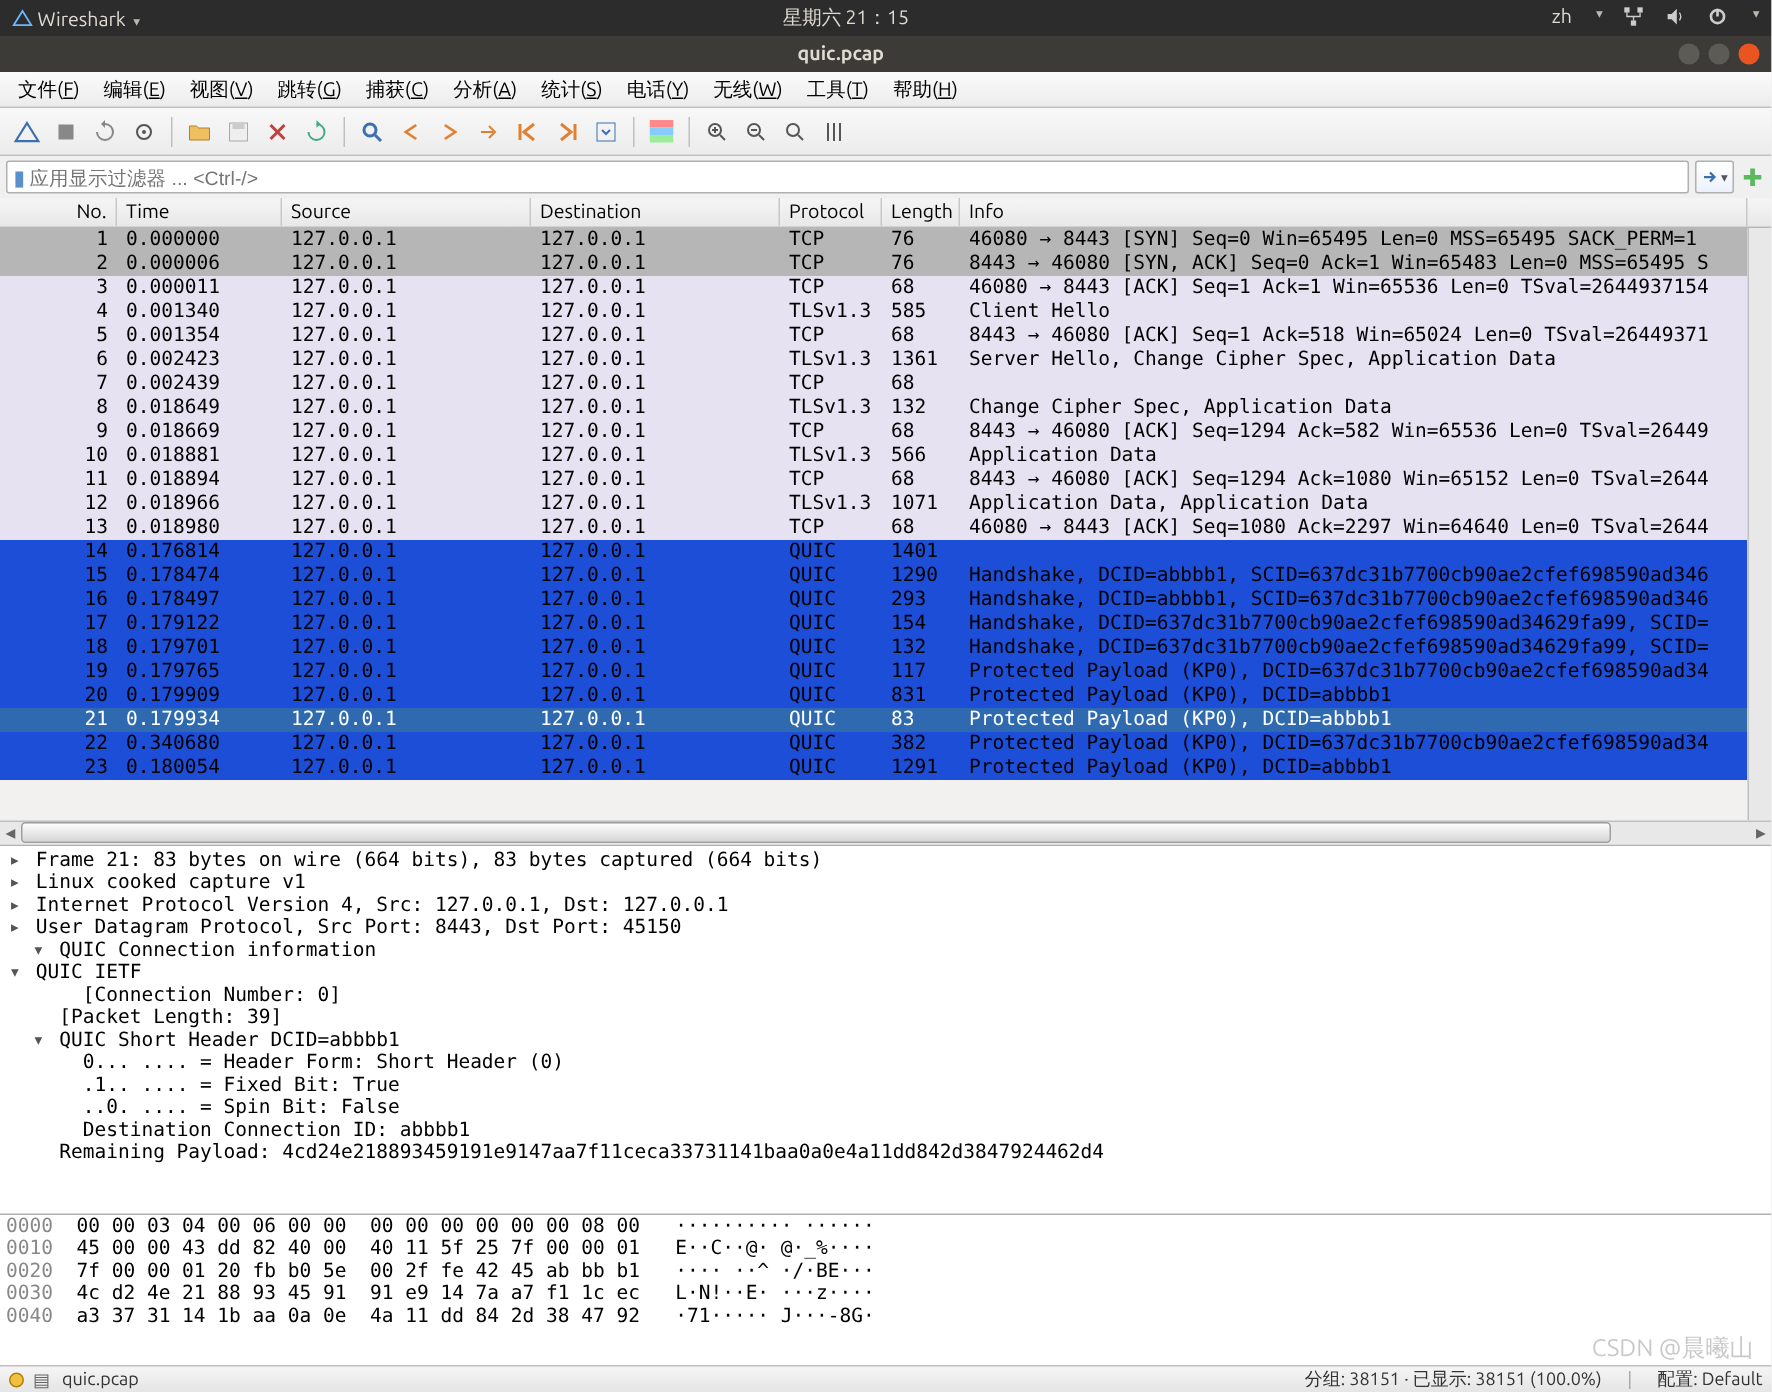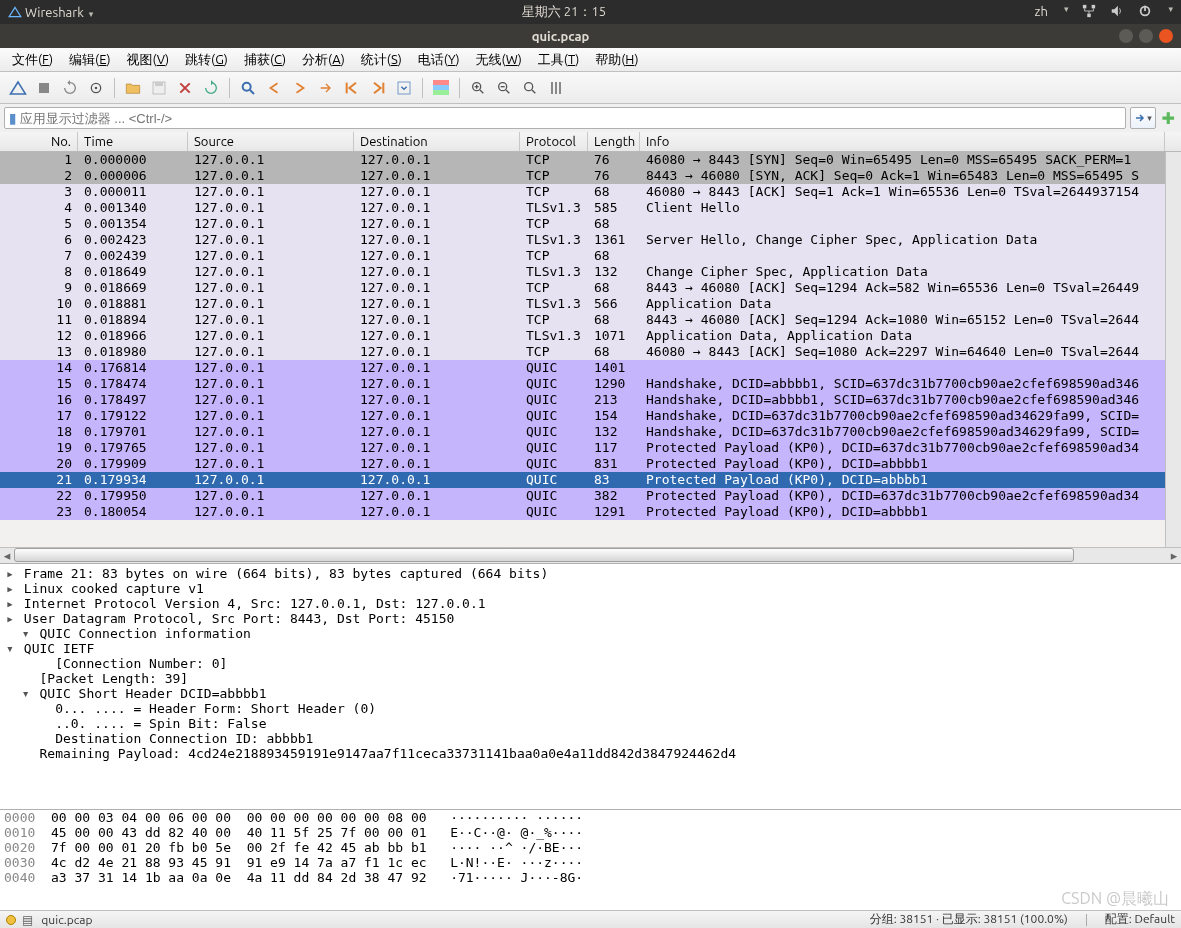--- a/index.html
+++ b/index.html
@@ -44,21 +44,21 @@
 .prow { display:flex; font-family:"DejaVu Sans Mono",monospace; font-size:13px; height:16px; white-space:nowrap; }
 .prow .col { padding:0 6px; overflow:hidden; }
 .c-no{width:78px;text-align:right;} .c-time{width:110px;} .c-src{width:166px;} .c-dst{width:166px;} .c-proto{width:68px;} .c-len{width:52px;text-align:left;} .c-info{flex:1;white-space:nowrap;}
 .vscroll{width:16px;background:#e8e8e8;border-left:1px solid #c0c0c0;}
 .plist-body-wrap{display:flex;flex:1;overflow:hidden;}
 .plist-rows{flex:1;overflow:hidden;}
 .hscroll{height:16px;background:#e8e8e8;border-top:1px solid #c0c0c0;display:flex;}
 .hscroll .thumb{height:14px;background:linear-gradient(#fdfdfd,#d6d6d6);border:1px solid #a0a0a0;border-radius:3px;margin-top:0;}
 
 
-.bg-gray{background:#b6b6b6;} .bg-purple{background:#e7e2f1;} .bg-teal{background:#c4b5fd;} .sel{background:#2f6ab0 !important;color:#fff;}
+.bg-gray{background:#b6b6b6;} .bg-purple{background:#e7e2f1;} .bg-teal{background:#1d4ed8;} .sel{background:#2f6ab0 !important;color:#fff;}
 
 
 .detail-pane { height:246px; overflow:auto; background:#fff; border-bottom:1px solid #b0b0b0; font-family:"DejaVu Sans Mono",monospace; font-size:13px; padding:2px 0; }
 .detail-pane .line{white-space:pre; padding-left:4px;}
 .detail-pane .t{color:#555;display:inline-block;width:12px;text-align:center;}
 
 
 .hex-pane { height:100px; background:#fff; font-family:"DejaVu Sans Mono",monospace; font-size:13px; overflow:hidden;}
 .hex-pane .hrow{white-space:pre;padding-left:4px;}
 .hex-pane .off{color:#888;}
@@ -312,20 +312,21 @@
           <div class="col c-len">585</div>
           <div class="col c-info">Client Hello</div>
         </div>
         <div class="prow bg-purple">
           <div class="col c-no">5</div>
           <div class="col c-time">0.001354</div>
           <div class="col c-src">127.0.0.1</div>
           <div class="col c-dst">127.0.0.1</div>
           <div class="col c-proto">TCP</div>
           <div class="col c-len">68</div>
+          <div class="col c-info">8443 → 46080 [ACK] Seq=1 Ack=518 Win=65024 Len=0 TSval=26449371</div>
         </div>
         <div class="prow bg-purple">
           <div class="col c-no">6</div>
           <div class="col c-time">0.002423</div>
           <div class="col c-src">127.0.0.1</div>
           <div class="col c-dst">127.0.0.1</div>
           <div class="col c-proto">TLSv1.3</div>
           <div class="col c-len">1361</div>
           <div class="col c-info">Server Hello, Change Cipher Spec, Application Data</div>
         </div>
@@ -407,21 +408,21 @@
           <div class="col c-proto">QUIC</div>
           <div class="col c-len">1290</div>
           <div class="col c-info">Handshake, DCID=abbbb1, SCID=637dc31b7700cb90ae2cfef698590ad346</div>
         </div>
         <div class="prow bg-teal">
           <div class="col c-no">16</div>
           <div class="col c-time">0.178497</div>
           <div class="col c-src">127.0.0.1</div>
           <div class="col c-dst">127.0.0.1</div>
           <div class="col c-proto">QUIC</div>
-          <div class="col c-len">213</div>
+          <div class="col c-len">293</div>
           <div class="col c-info">Handshake, DCID=abbbb1, SCID=637dc31b7700cb90ae2cfef698590ad346</div>
         </div>
         <div class="prow bg-teal">
           <div class="col c-no">17</div>
           <div class="col c-time">0.179122</div>
           <div class="col c-src">127.0.0.1</div>
           <div class="col c-dst">127.0.0.1</div>
           <div class="col c-proto">QUIC</div>
           <div class="col c-len">154</div>
           <div class="col c-info">Handshake, DCID=637dc31b7700cb90ae2cfef698590ad34629fa99, SCID=</div>
@@ -457,21 +458,21 @@
           <div class="col c-no">21</div>
           <div class="col c-time">0.179934</div>
           <div class="col c-src">127.0.0.1</div>
           <div class="col c-dst">127.0.0.1</div>
           <div class="col c-proto">QUIC</div>
           <div class="col c-len">83</div>
           <div class="col c-info">Protected Payload (KP0), DCID=abbbb1</div>
         </div>
         <div class="prow bg-teal">
           <div class="col c-no">22</div>
-          <div class="col c-time">0.179950</div>
+          <div class="col c-time">0.340680</div>
           <div class="col c-src">127.0.0.1</div>
           <div class="col c-dst">127.0.0.1</div>
           <div class="col c-proto">QUIC</div>
           <div class="col c-len">382</div>
           <div class="col c-info">Protected Payload (KP0), DCID=637dc31b7700cb90ae2cfef698590ad34</div>
         </div>
         <div class="prow bg-teal">
           <div class="col c-no">23</div>
           <div class="col c-time">0.180054</div>
           <div class="col c-src">127.0.0.1</div>
@@ -495,20 +496,21 @@
     <div class="line"><span class="t">▸</span> Frame 21: 83 bytes on wire (664 bits), 83 bytes captured (664 bits)</div>
     <div class="line"><span class="t">▸</span> Linux cooked capture v1</div>
     <div class="line"><span class="t">▸</span> Internet Protocol Version 4, Src: 127.0.0.1, Dst: 127.0.0.1</div>
     <div class="line"><span class="t">▸</span> User Datagram Protocol, Src Port: 8443, Dst Port: 45150</div>
     <div class="line">  <span class="t">▾</span> QUIC Connection information</div>
     <div class="line"><span class="t">▾</span> QUIC IETF</div>
     <div class="line">    <span class="t"> </span> [Connection Number: 0]</div>
     <div class="line">  <span class="t"> </span> [Packet Length: 39]</div>
     <div class="line">  <span class="t">▾</span> QUIC Short Header DCID=abbbb1</div>
     <div class="line">    <span class="t"> </span> 0... .... = Header Form: Short Header (0)</div>
+    <div class="line">    <span class="t"> </span> .1.. .... = Fixed Bit: True</div>
     <div class="line">    <span class="t"> </span> ..0. .... = Spin Bit: False</div>
     <div class="line">    <span class="t"> </span> Destination Connection ID: abbbb1</div>
     <div class="line">  <span class="t"> </span> Remaining Payload: 4cd24e218893459191e9147aa7f11ceca33731141baa0a0e4a11dd842d3847924462d4</div>
   </div>
 
 <div class="hex-pane" id="hex-pane">
     <div class="hrow"><span class="off">0000</span>  00 00 03 04 00 06 00 00  00 00 00 00 00 00 08 00   ·········· ······</div>
     <div class="hrow"><span class="off">0010</span>  45 00 00 43 dd 82 40 00  40 11 5f 25 7f 00 00 01   E··C··@· @·_%····</div>
     <div class="hrow"><span class="off">0020</span>  7f 00 00 01 20 fb b0 5e  00 2f fe 42 45 ab bb b1   ···· ··^ ·/·BE···</div>
     <div class="hrow"><span class="off">0030</span>  4c d2 4e 21 88 93 45 91  91 e9 14 7a a7 f1 1c ec   L·N!··E· ···z····</div>

